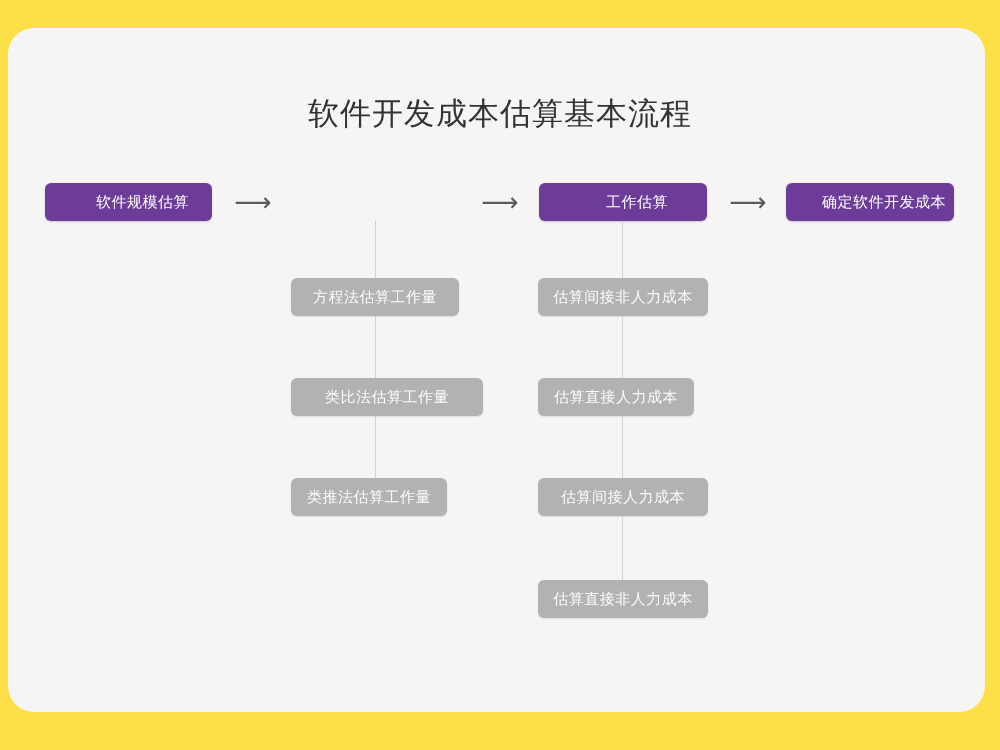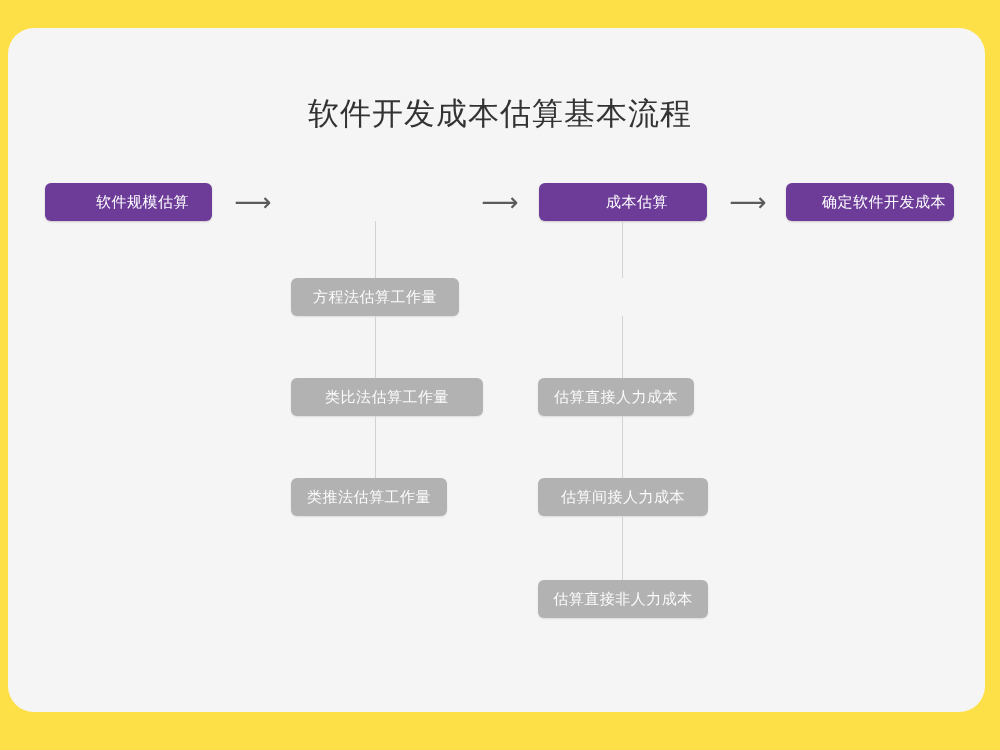--- a/index.html
+++ b/index.html
@@ -110,40 +110,41 @@
 
   <div class="chart-title">软件开发成本估算基本流程</div>
 
   <div class="node primary" style="left:45px; top:183px; width:167px;">软件规模估算</div>
 
   <div class="arrow" style="left:222px; top:183px; width:62px;">⟶</div>
 
 
   <div class="arrow" style="left:469px; top:183px; width:62px;">⟶</div>
 
-  <div class="node primary" style="left:539px; top:183px; width:168px;">成本估算</div>
+  <div class="node primary" style="left:539px; top:183px; width:168px;">工作估算</div>
 
   <div class="arrow" style="left:717px; top:183px; width:62px;">⟶</div>
 
   <div class="node primary" style="left:786px; top:183px; width:168px;">确定软件开发成本</div>
 
   <div class="connector" style="left:375px; top:221px; height:57px;"></div>
 
   <div class="node secondary" style="left:291px; top:278px; width:168px;">方程法估算工作量</div>
 
   <div class="connector" style="left:375px; top:316px; height:62px;"></div>
 
   <div class="node secondary" style="left:291px; top:378px; width:192px;">类比法估算工作量</div>
 
   <div class="connector" style="left:375px; top:416px; height:62px;"></div>
 
   <div class="node secondary" style="left:291px; top:478px; width:156px;">类推法估算工作量</div>
 
   <div class="connector" style="left:622px; top:221px; height:57px;"></div>
 
+  <div class="node secondary" style="left:538px; top:278px; width:170px;">估算间接非人力成本</div>
 
   <div class="connector" style="left:622px; top:316px; height:62px;"></div>
 
   <div class="node secondary" style="left:538px; top:378px; width:156px;">估算直接人力成本</div>
 
   <div class="connector" style="left:622px; top:416px; height:62px;"></div>
 
   <div class="node secondary" style="left:538px; top:478px; width:170px;">估算间接人力成本</div>
 
   <div class="connector" style="left:622px; top:516px; height:64px;"></div>

